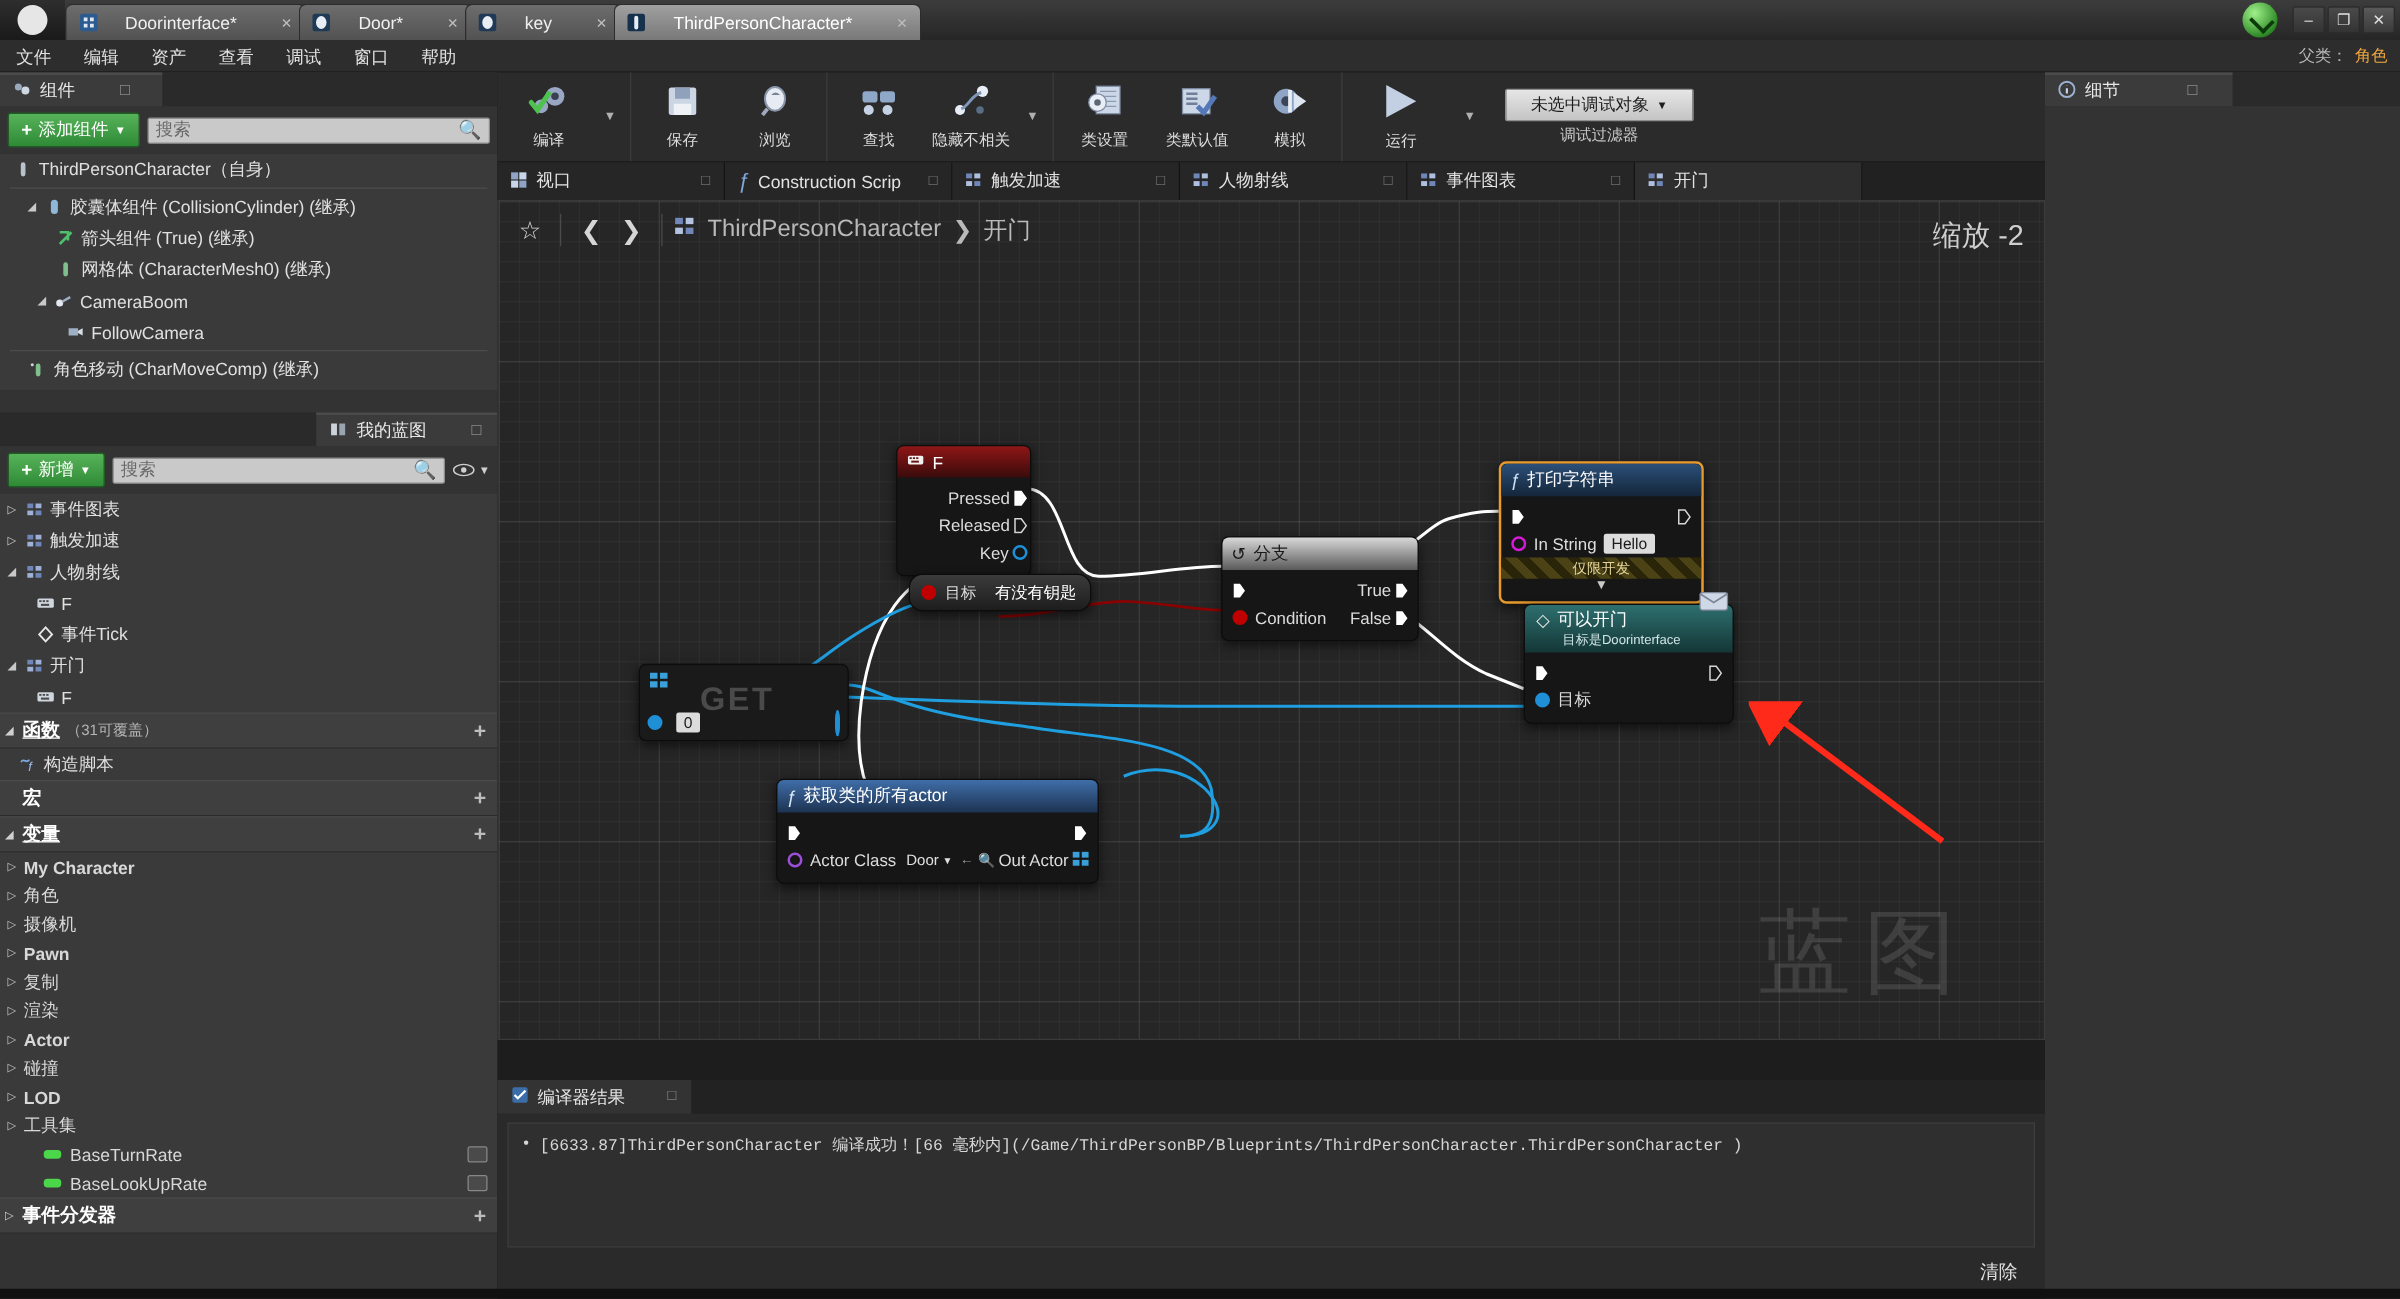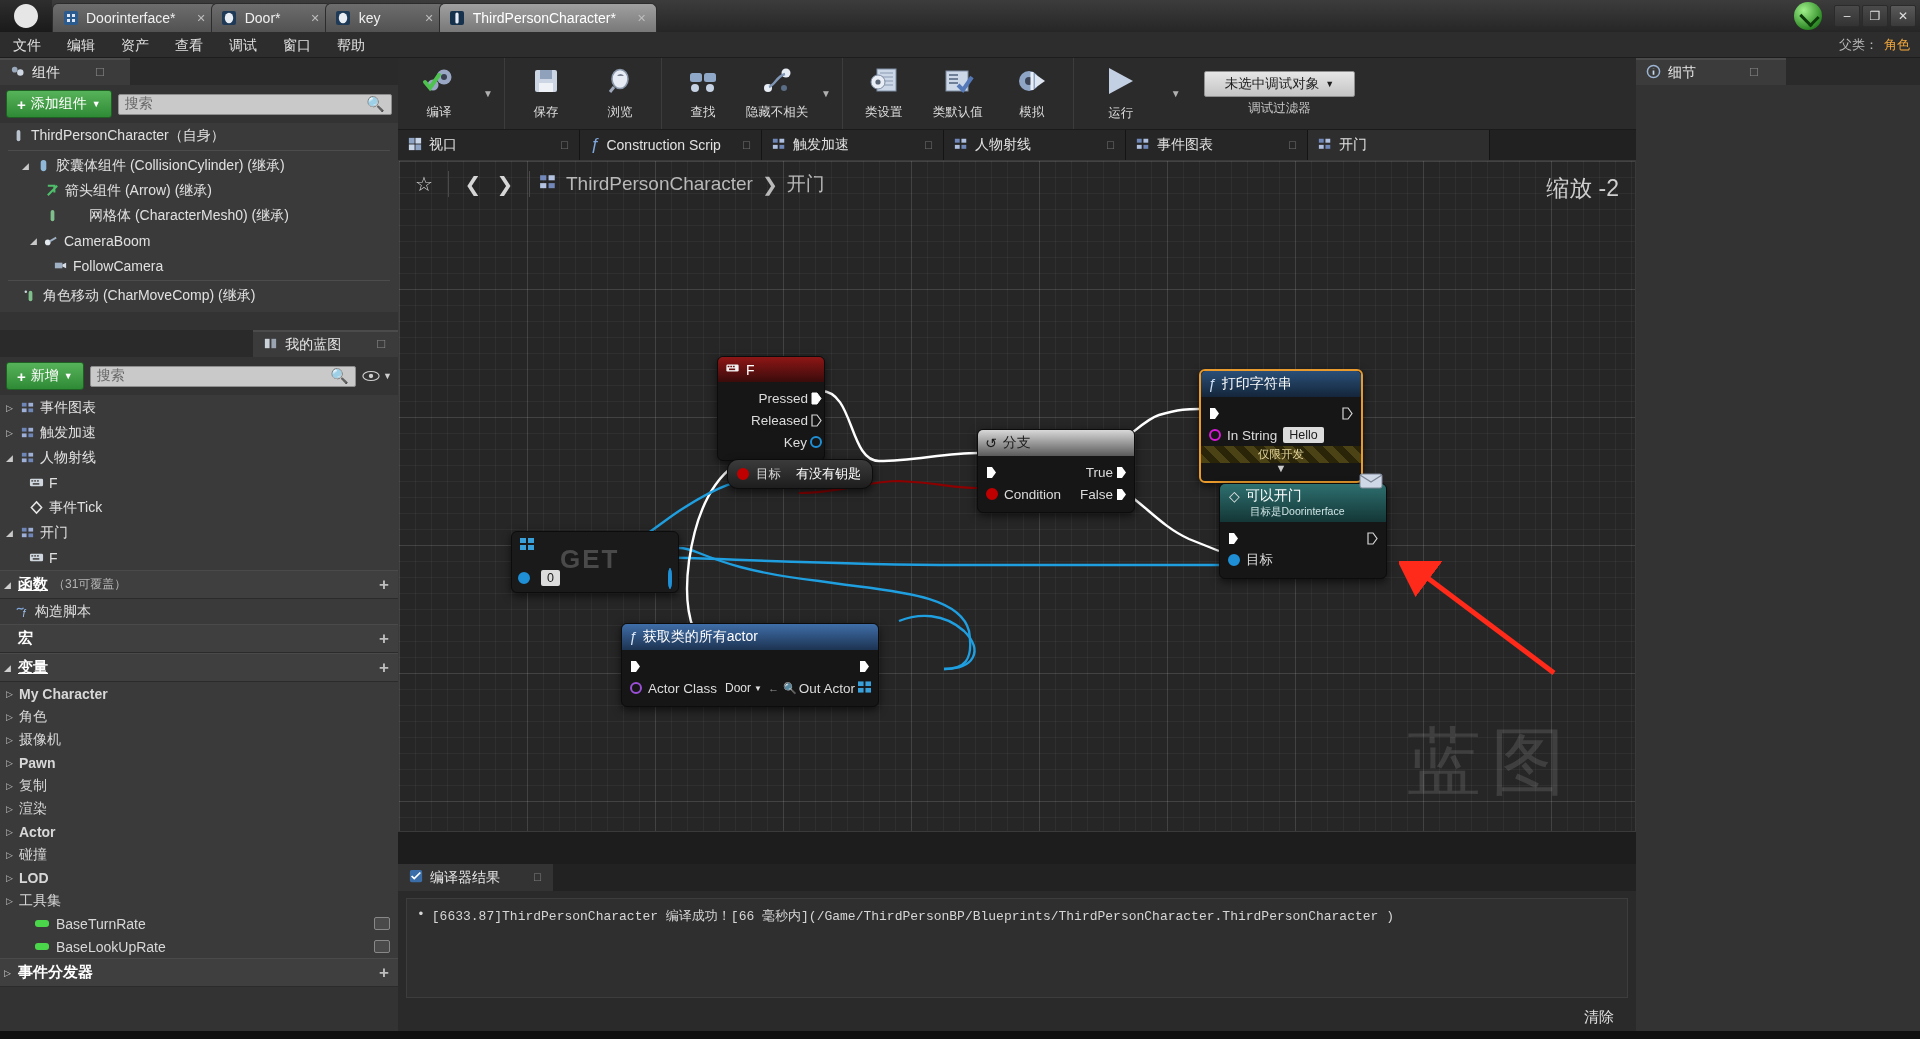--- a/index.html
+++ b/index.html
@@ -19,21 +19,21 @@
     background: linear-gradient(#3c3c3c, #262626);
     display: flex; align-items: flex-end;
   }
   .ue-logo {
     width: 52px; height: 32px; display: flex; align-items: center; justify-content: center;
     color: #e8e8e8; font-size: 22px; font-weight: bold;
     background: linear-gradient(#2e2e2e,#1a1a1a);
   }
   .tabstrip { display: flex; align-items: flex-end; height: 32px; flex: 1; }
   .tab {
-    position: relative; height: 29px; display: flex; align-items: center; gap: 7px;
+    position: relative; height: 29px; display: flex; align-items: center; gap: 21px;
     padding: 0 10px 0 9px; min-width: 120px;
     background: linear-gradient(#6d6d6d, #525252);
     border-top-left-radius: 6px; border-top-right-radius: 6px;
     border: 1px solid #2c2c2c; border-bottom: none;
     margin-right: -6px;
     font-size: 14px; color: #f0f0f0; white-space: nowrap;
   }
   .tab.active {
     background: linear-gradient(#a0a0a0, #787878);
     z-index: 5; color: #fff;
@@ -339,23 +339,23 @@
             </svg>
           </span>
         <span>胶囊体组件 (CollisionCylinder) (继承)</span>
       </div>
       <div class="trow" style="padding-left:44px;">
         <span class="ic">
             <svg width="15" height="15" viewBox="0 0 16 16">
               <path d="M3 13L13 3M3 3h7v7" stroke="#4fbf6b" stroke-width="2.2" fill="none"></path>
             </svg>
           </span>
-        <span>箭头组件 (Arrow) (继承)</span>
-      </div>
-      <div class="trow" style="padding-left:44px;gap:24px;">
+        <span>箭头组件 (True) (继承)</span>
+      </div>
+      <div class="trow" style="padding-left:44px;">
         <span class="ic">
             <svg width="15" height="15" viewBox="0 0 16 16">
               <rect x="6" y="2" width="4" height="12" rx="2" fill="#7fbf8c"></rect>
             </svg>
           </span>
         <span>网格体 (CharacterMesh0) (继承)</span>
       </div>
       <div class="trow" style="padding-left:30px;">
         <span class="arrow">◢</span>
         <span class="ic">

